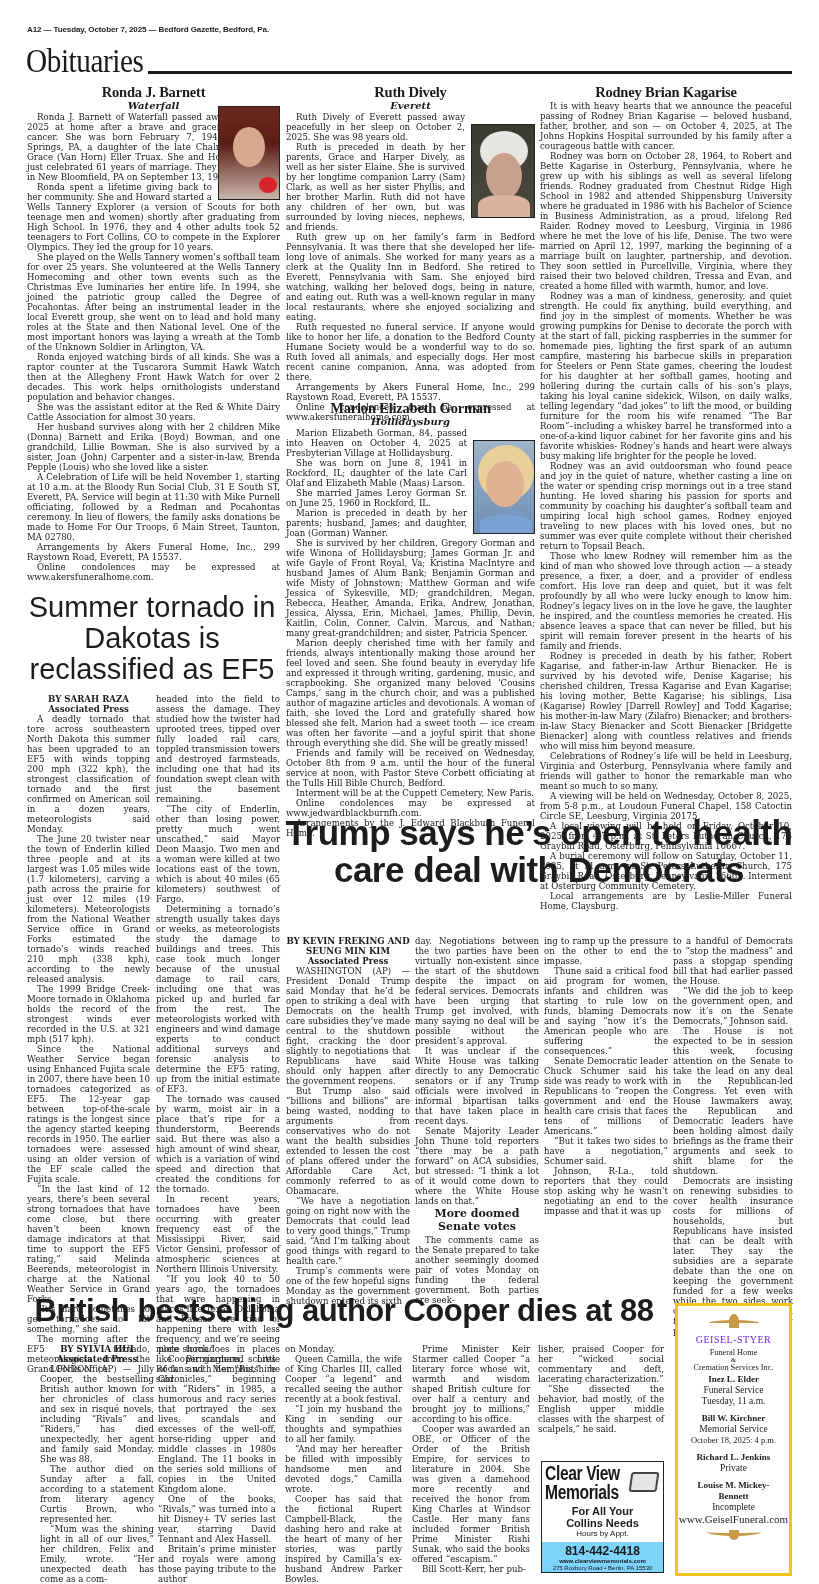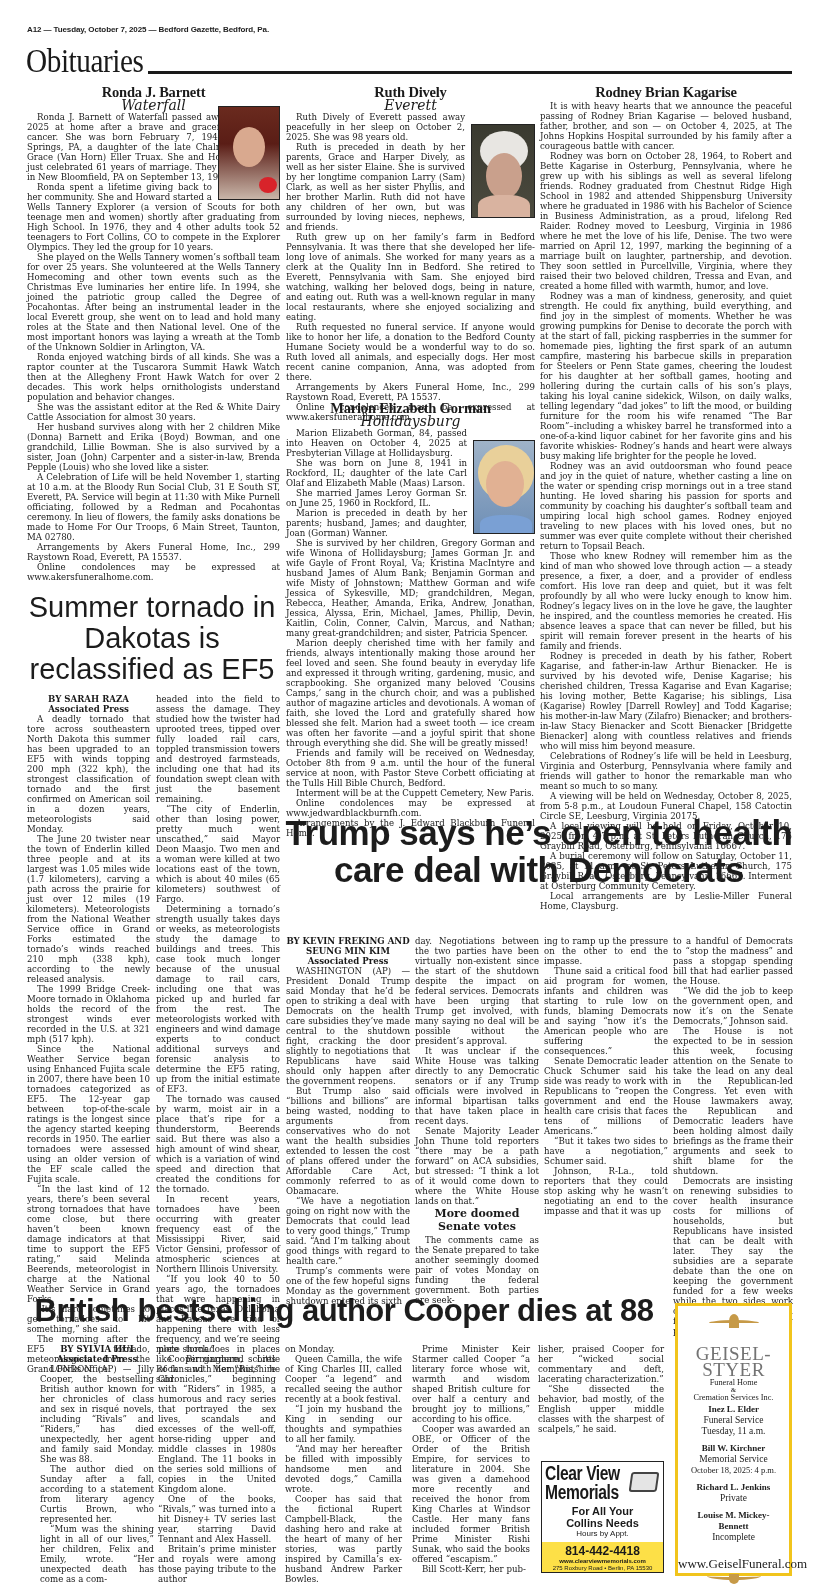--- a/index.html
+++ b/index.html
@@ -5,39 +5,39 @@
 *{box-sizing:border-box;margin:0;padding:0}
 html,body{width:819px;height:1584px;background:#fff;overflow:hidden}
 body{font-family:"DejaVu Serif","Liberation Serif",serif;color:#1a1a1a;position:relative}
 .folio{position:absolute;left:27px;top:25px;font-family:"Liberation Sans",sans-serif;font-size:8px;letter-spacing:-0.1px;font-weight:bold;color:#222}
 .section-head{position:absolute;left:26px;top:38px;width:766px;height:40px;display:flex;align-items:flex-end}
 .section-title{font-family:"Liberation Serif",serif;font-size:34px;line-height:34px;color:#1a1a1a;letter-spacing:-0.5px;transform:scaleX(0.86);transform-origin:left bottom;width:120px;white-space:nowrap}
 .section-rule{flex:1;height:3px;background:#1a1a1a;margin-left:2px;margin-bottom:4px}
 .col{position:absolute;font-size:8.6px;line-height:10.0px;text-align:justify;hyphens:auto}
 .col p{text-indent:10px;margin:0}
 .obit-name{font-family:"Liberation Serif",serif;font-weight:bold;font-size:14.5px;text-align:center;line-height:16px;letter-spacing:-0.2px}
-.obit-town{font-style:italic;font-weight:normal;font-size:14px;text-align:center;line-height:11px;margin-bottom:1px}
+.obit-town{font-style:italic;font-weight:bold;font-size:10px;text-align:center;line-height:11px;margin-bottom:1px}
 .photo{float:right;border:1px solid #222;margin:2px 0 2px 6px;position:relative;overflow:hidden}
 .photo .face{position:absolute;border-radius:50%}
 .headline{position:absolute;font-family:"Liberation Sans",sans-serif;color:#1c1c1c;text-align:center}
 .byline{font-weight:bold;text-align:center;font-size:8.6px;line-height:10px;text-indent:0!important}
 .subhead{font-weight:bold;text-align:center;font-size:11px;line-height:12.5px;margin:2px 0;text-indent:0!important}
 .ncol{position:absolute;font-size:8.6px;line-height:10.0px;text-align:justify}
 .ncol p{text-indent:10px}
 .ad-geisel{position:absolute;left:675px;top:1303px;width:117px;height:273px;border:3px solid #f1c41c;background:#fff;text-align:center;font-family:"Liberation Serif",serif;color:#222}
-.ad-geisel .brand{font-size:19px;color:#737373;letter-spacing:0.5px;line-height:16px;margin-top:18px}
+.ad-geisel .brand{font-size:10px;color:#6d28d9;letter-spacing:0.5px;line-height:16px;margin-top:4px}
 .ad-geisel .small{font-size:8.3px;line-height:9px}
 .ad-geisel .nm{font-weight:bold;font-size:9px;line-height:11px;margin-top:6px}
 .ad-geisel .ln{font-size:9.5px;line-height:11px}
-.ad-geisel .url{font-size:13px;line-height:9px;margin-top:16px}
+.ad-geisel .url{font-size:11px;line-height:9px;margin-top:2px}
 .ad-clear{position:absolute;left:541px;top:1461px;width:123px;height:112px;border:1px solid #222;background:#fff;font-family:"Liberation Sans",sans-serif;text-align:center;overflow:hidden}
 .ad-clear .t1{font-weight:bold;font-size:20px;line-height:19px;letter-spacing:-0.5px;transform:scaleX(0.78);transform-origin:left;white-space:nowrap;text-align:left;padding-left:4px}
 .ad-clear .mid{font-weight:bold;font-size:11px;line-height:12px}
 .ad-clear .hrs{font-size:8px;line-height:10px}
-.ad-clear .band{background:#fde047;padding-top:3px;margin-top:3px;height:40px}
+.ad-clear .band{background:#7dd3fc;padding-top:3px;margin-top:3px;height:40px}
 .ad-clear .phone{font-weight:bold;font-size:12px;line-height:13px}
 .ad-clear .tiny{font-size:6px;line-height:7px}
 </style>
 </head>
 <body>
 
 <div class="folio">A12 — Tuesday, October 7, 2025 — Bedford Gazette, Bedford, Pa.</div>
 <div class="section-head">
   <div class="section-title">Obituaries</div>
   <div class="section-rule"></div>

